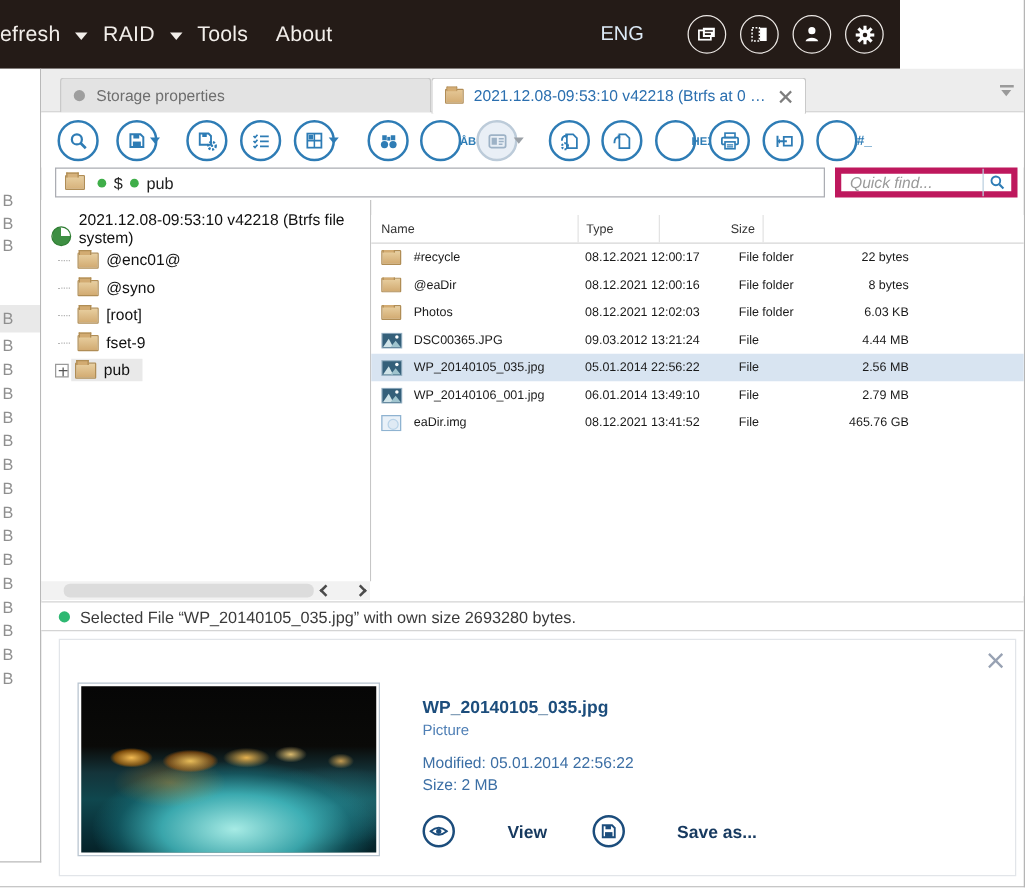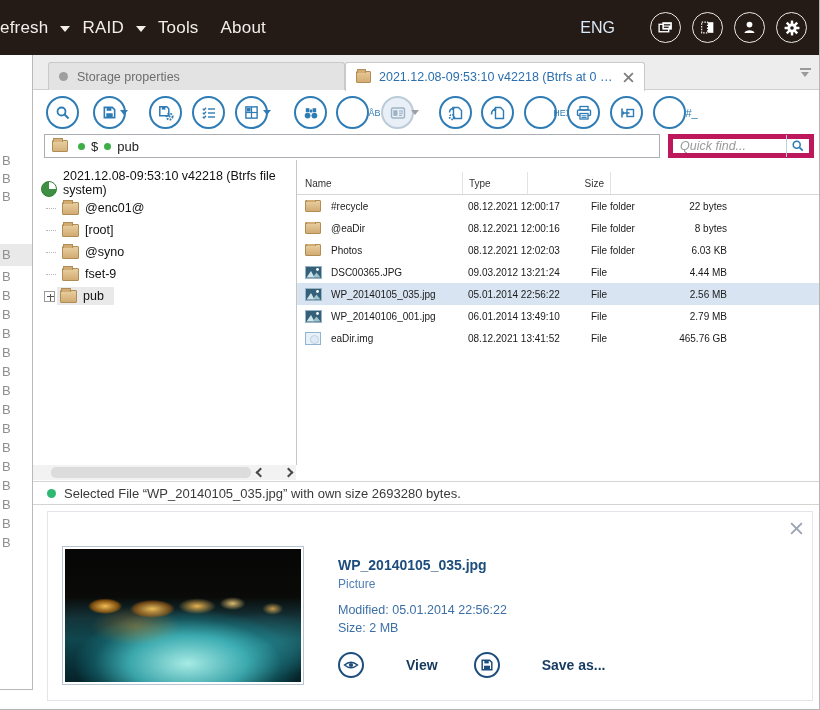--- a/index.html
+++ b/index.html
@@ -2,21 +2,21 @@
 <html><head>
 <meta charset="utf-8">
 <style>
   * { margin:0; padding:0; box-sizing:border-box; }
   html,body { background:#fff; }
   body { font-family:"Liberation Sans","DejaVu Sans",sans-serif; }
   .app { position:relative; width:820px; height:710px; background:#fff; overflow:hidden;
          border-right:1px solid #b5b5b5; border-bottom:1px solid #b5b5b5; }
 
   
-  .topbar { position:absolute; left:0; top:0; width:820px; height:55px; background:#241b17;
+  .topbar { position:absolute; left:0; top:0; width:720px; height:55px; background:#241b17;
             display:flex; align-items:center; color:#f2eeea; }
   .menu { display:flex; align-items:center; font-size:17px; letter-spacing:.2px; }
   .menu-item { cursor:default; }
   .menu-arrow { width:0; height:0; border-left:5px solid transparent; border-right:5px solid transparent;
                 border-top:6px solid #f2eeea; margin:2px 12px 0 12px; }
   .mi-about { margin-left:22px; }
   .topbar-right { position:absolute; right:13px; top:0; height:55px; display:flex; align-items:center; gap:11px; }
   .lang { font-size:16px; color:#dcEAF7; color:#dceaf7; margin-right:24px; }
   .cbtn { width:31px; height:31px; border:1.7px solid #ece8e5; border-radius:50%;
           display:flex; align-items:center; justify-content:center; }
@@ -44,21 +44,21 @@
   .tab-overflow { position:absolute; right:9px; top:13px; width:11px; }
   .tab-overflow .bar { height:1.5px; background:#9a9a9a; margin-bottom:2px; }
   .tab-overflow .tri { width:0; height:0; margin-left:1px; border-left:4.5px solid transparent;
                        border-right:4.5px solid transparent; border-top:5px solid #9a9a9a; }
 
   
   .toolbar { position:absolute; left:33px; top:90px; width:787px; height:44px; background:#fff; }
   .tb { position:absolute; top:6px; width:33px; height:33px; border:2px solid #2e7cb5; border-radius:50%;
         background:#fff; color:#2e7cb5; display:flex; align-items:center; justify-content:center; }
   .tb.disabled { border-color:#bccbd9; background:#e9eff6; color:#9db2c6; }
-  .tb .tglyph { font-size:9px; font-weight:normal; letter-spacing:0;margin-left:44px; }
+  .tb .tglyph { font-size:9px; font-weight:bold; letter-spacing:0;margin-left:44px; }
   .tb .tglyph.big { font-size:11px; }
   .tb-arrow { position:absolute; top:20px; width:0; height:0; border-left:4.5px solid transparent;
               border-right:4.5px solid transparent; border-top:5.5px solid #2e7cb5; }
   .tb-arrow.gray { border-top-color:#9aa0a6; }
 
   
   .addr { position:absolute; left:44px; top:134px; width:616px; height:24px; border:1px solid #abadb3;
           background:#fff; display:flex; align-items:center; font-size:13px; color:#222; }
   .addr .fld { width:16px; height:12px; background:linear-gradient(#e8cfa0,#d6b27c); border:1px solid #b08d55;
                border-radius:1px; position:relative; margin:0 4px 0 7px; flex:none; }
@@ -384,26 +384,26 @@
       <span>2021.12.08-09:53:10 v42218 (Btrfs file system)</span>
     </div>
     <div class="titem">
       <span class="stub"></span>
       <span class="tfolder"></span>
       <span>@enc01@</span>
     </div>
     <div class="titem">
       <span class="stub"></span>
       <span class="tfolder"></span>
-      <span>[root]</span>
+      <span>@syno</span>
     </div>
     <div class="titem">
       <span class="stub"></span>
       <span class="tfolder"></span>
-      <span>@syno</span>
+      <span>[root]</span>
     </div>
     <div class="titem">
       <span class="stub"></span>
       <span class="tfolder"></span>
       <span>fset-9</span>
     </div>
     <div class="titem">
       <span class="plusbox"></span>
       <span class="tsel">
         <span class="tfolder"></span>

